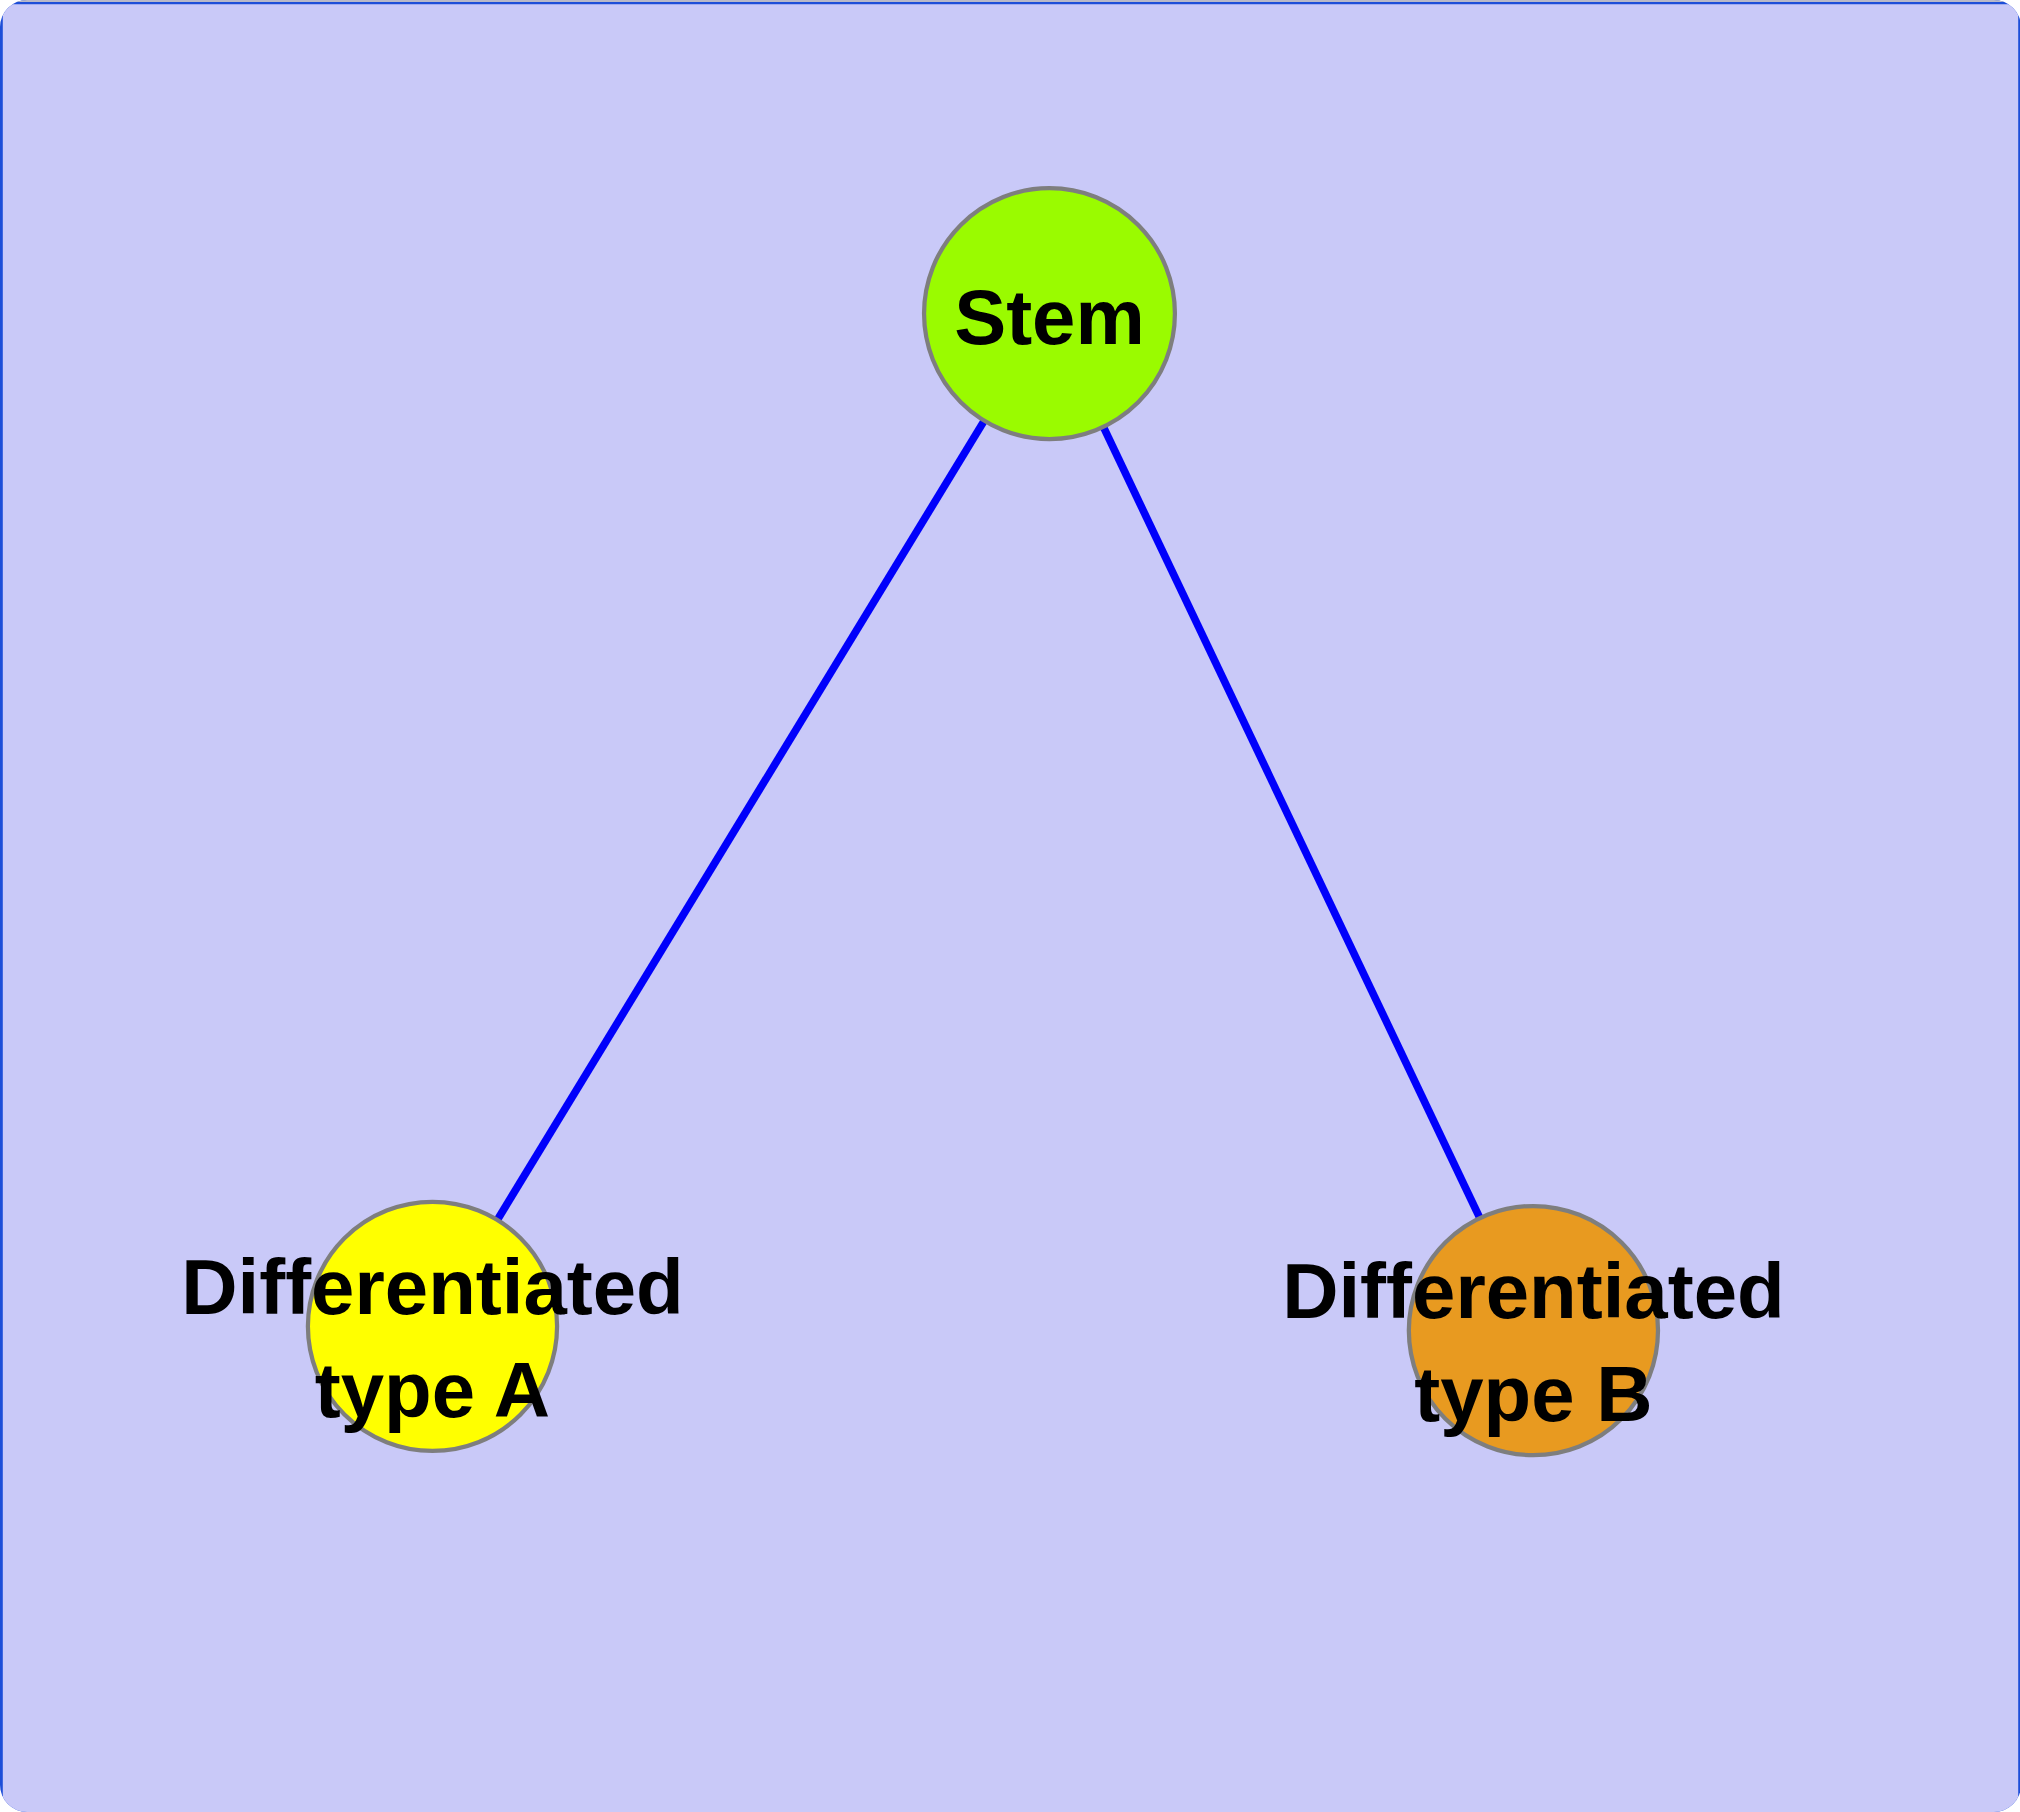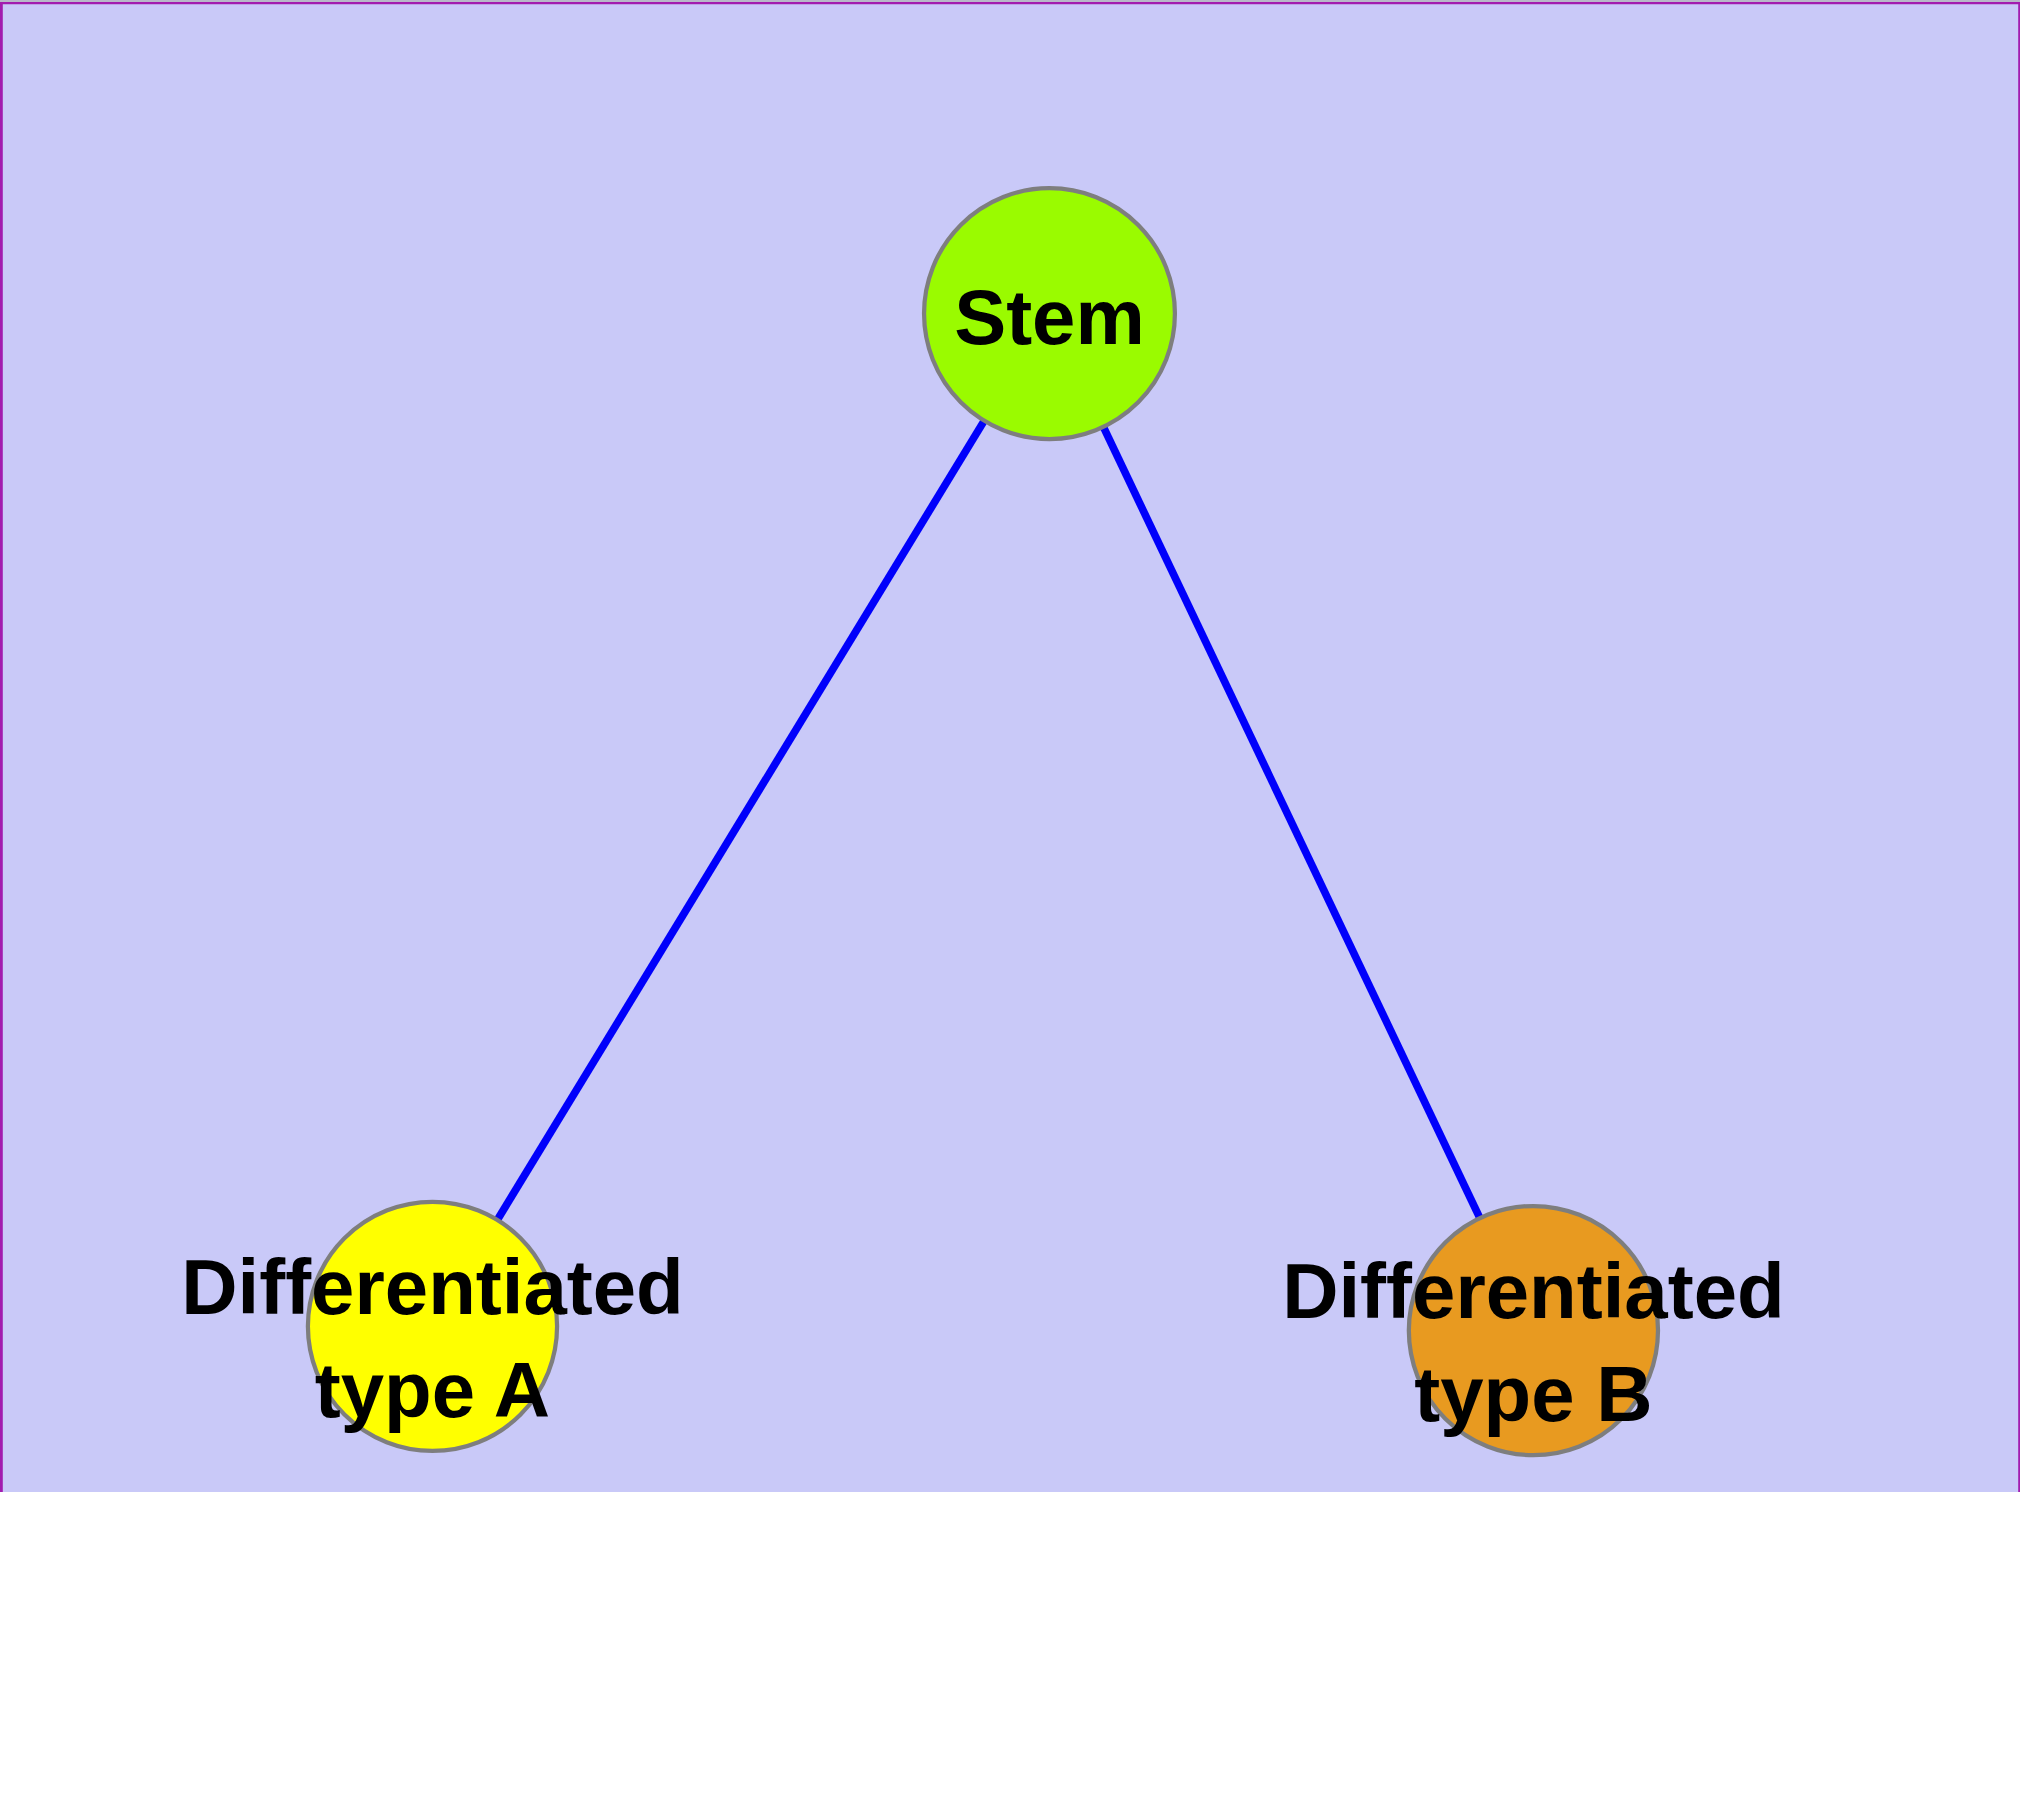--- a/index.html
+++ b/index.html
@@ -4,23 +4,24 @@
 <style>
   html, body {
     margin: 0;
     padding: 0;
     background: #ffffff;
     font-family: "Liberation Sans", sans-serif;
   }
   .screen {
     position: relative;
     width: 2021px;
-    height: 1492px;
-    background: #a21caf;
+    height: 1812px;
+    background: #1d4ed8;
     overflow: hidden;
+    border-radius: 27px;
   }
   .window-edge {
     position: absolute;
     left: 0; top: 0;
     width: 100%; height: 1.7px;
     background: #b8b8c8;
   }
   .graph-svg {
     position: absolute;
     left: 0; top: 0;

